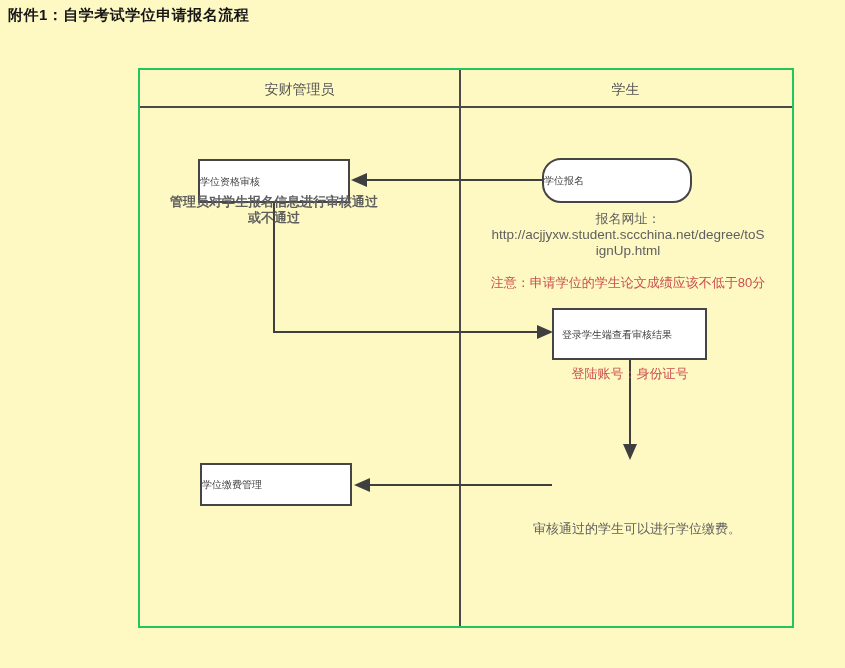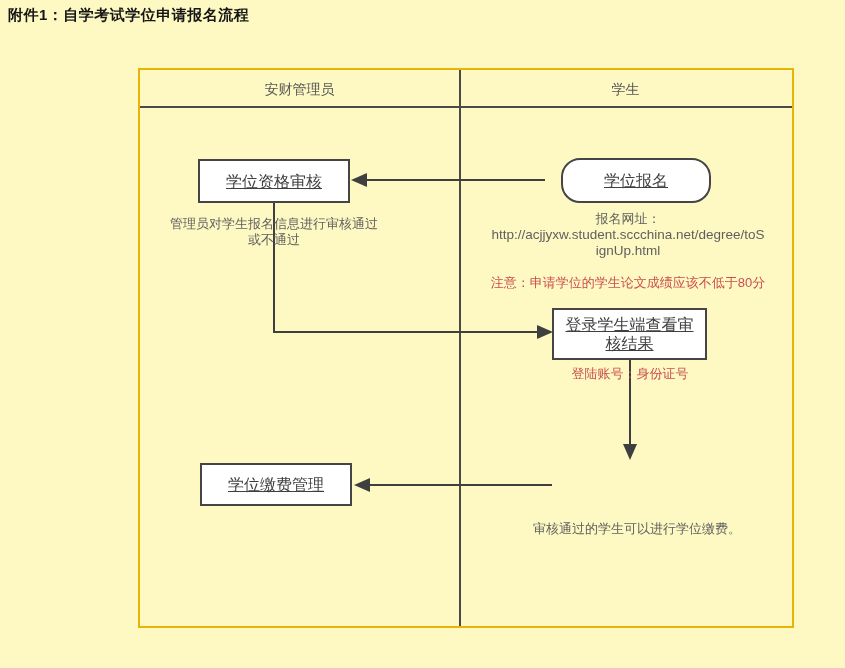--- a/index.html
+++ b/index.html
@@ -24,21 +24,21 @@
     letter-spacing: 0.5px;
   }
 
   
   .lane-table {
     position: absolute;
     left: 138px;
     top: 68px;
     width: 656px;
     height: 560px;
-    border: 2px solid #eab308;
+    border: 2px solid #22c55e;
   }
   .lane-header {
     position: absolute;
     top: 0; left: 0; right: 0;
     height: 38px;
     border-bottom: 2px solid #4a4a4a;
     display: flex;
   }
   .lane-cell {
     font-size: 14px;
@@ -57,44 +57,42 @@
     background: #4a4a4a;
   }
 
   
   .node {
     position: absolute;
     border: 2px solid #454545;
     background: #ffffff;
     display: flex;
     align-items: center;
-    justify-content: center;
     text-align: center;
-    font-size: 16px;
+    font-size: 10px;
     color: #3f3f3f;
     line-height: 19px;
     z-index: 2;
-    text-decoration: underline;
   }
   .node-review   { left: 198px; top: 159px; width: 152px; height: 44px; }
-  .node-signup   { left: 561px; top: 158px; width: 150px; height: 45px; border-radius: 19px; }
+  .node-signup   { left: 542px; top: 158px; width: 150px; height: 45px; border-radius: 19px; }
   .node-login    { left: 552px; top: 308px; width: 155px; height: 52px; padding: 2px 8px; }
   .node-paymgmt  { left: 200px; top: 463px; width: 152px; height: 43px; }
   .node-payment  { left: 552px; top: 459px; width: 155px; height: 52px; }
 
   
   .note {
     position: absolute;
     text-align: center;
     font-size: 13px;
     color: #5f5f5f;
     line-height: 16px;
     z-index: 2;
   }
-  .note-review  { left: 154px; top: 216px; width: 240px; }
+  .note-review  { left: 154px; top: 194px; width: 240px; font-weight: bold; }
   .note-signup  { left: 462px; top: 211px; width: 332px; }
   .note-url     { font-size: 13.5px; word-break: break-all; }
   .note-red     { color: #c94f4f; }
   .note-login   { left: 495px; top: 366px; width: 270px; color: #c94f4f; }
   .note-paymgmt { left: 161px; top: 515px; width: 230px; }
   .note-payment { left: 487px; top: 521px; width: 300px; }
   .warning-line { margin-top: 16px; }
 
   .arrow-layer {
     position: absolute;

